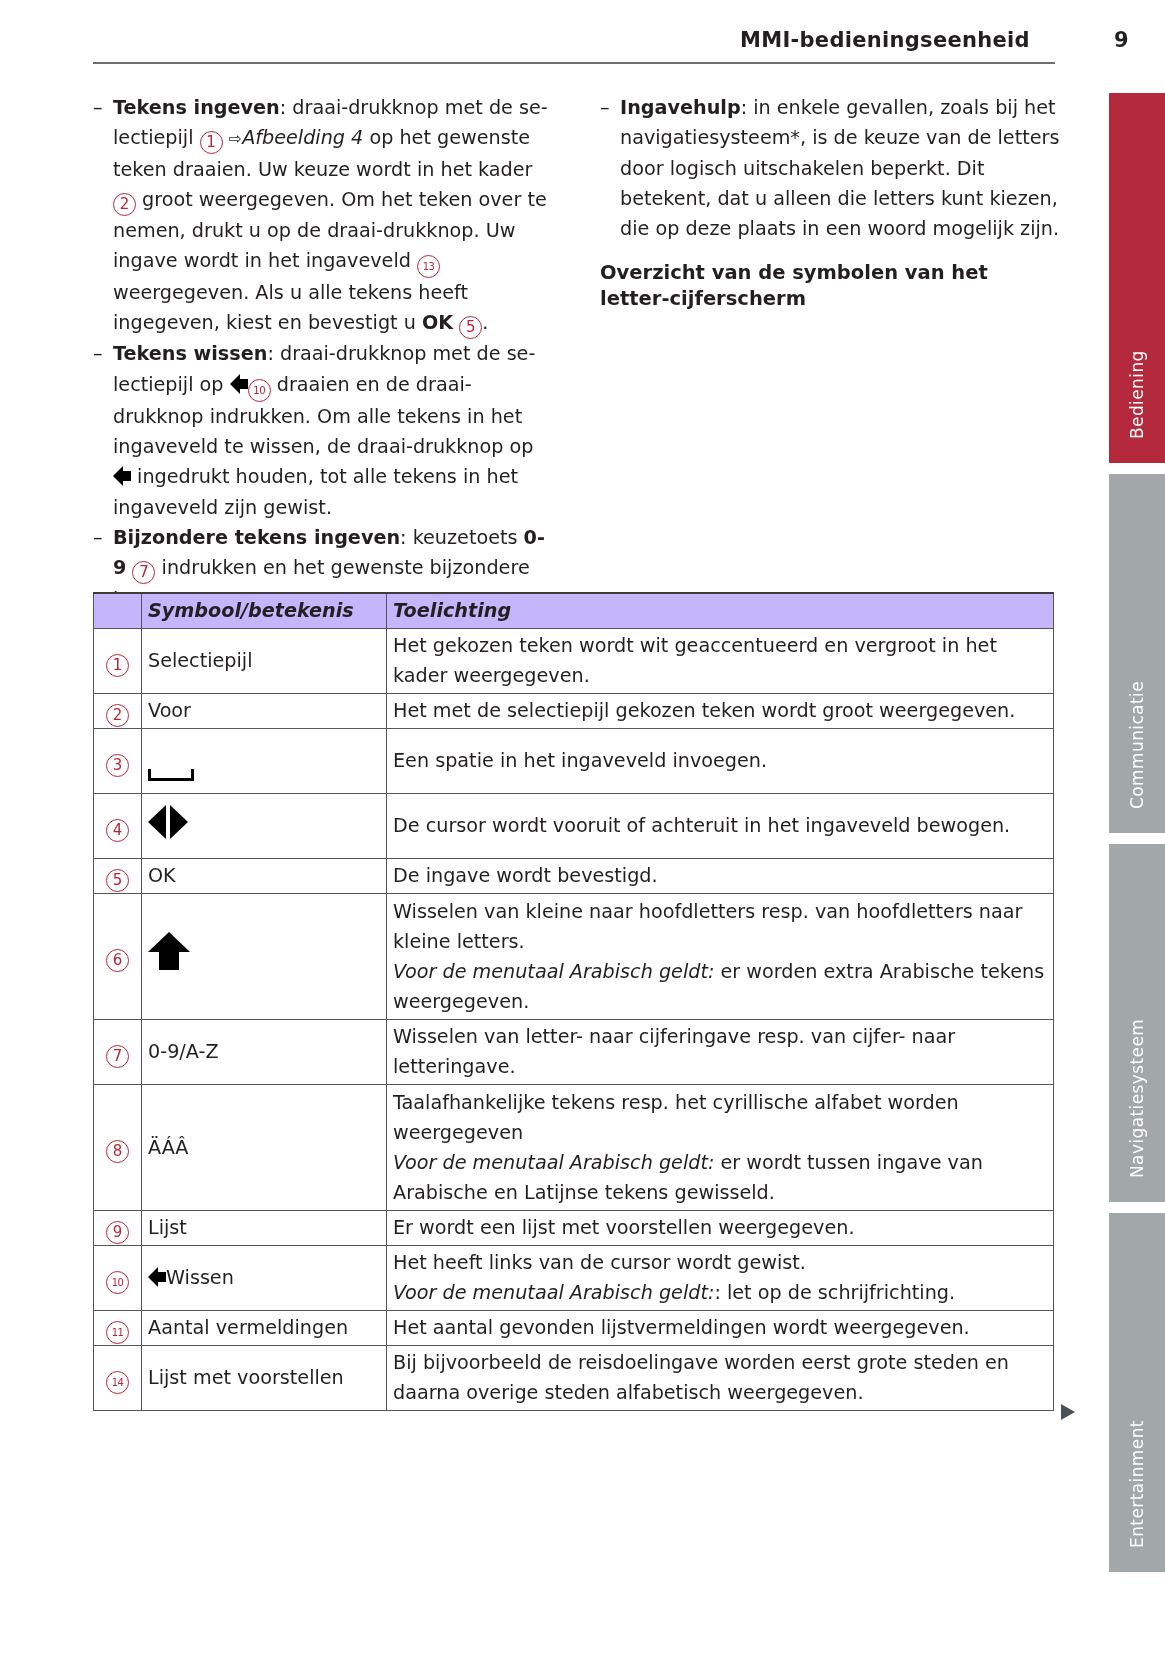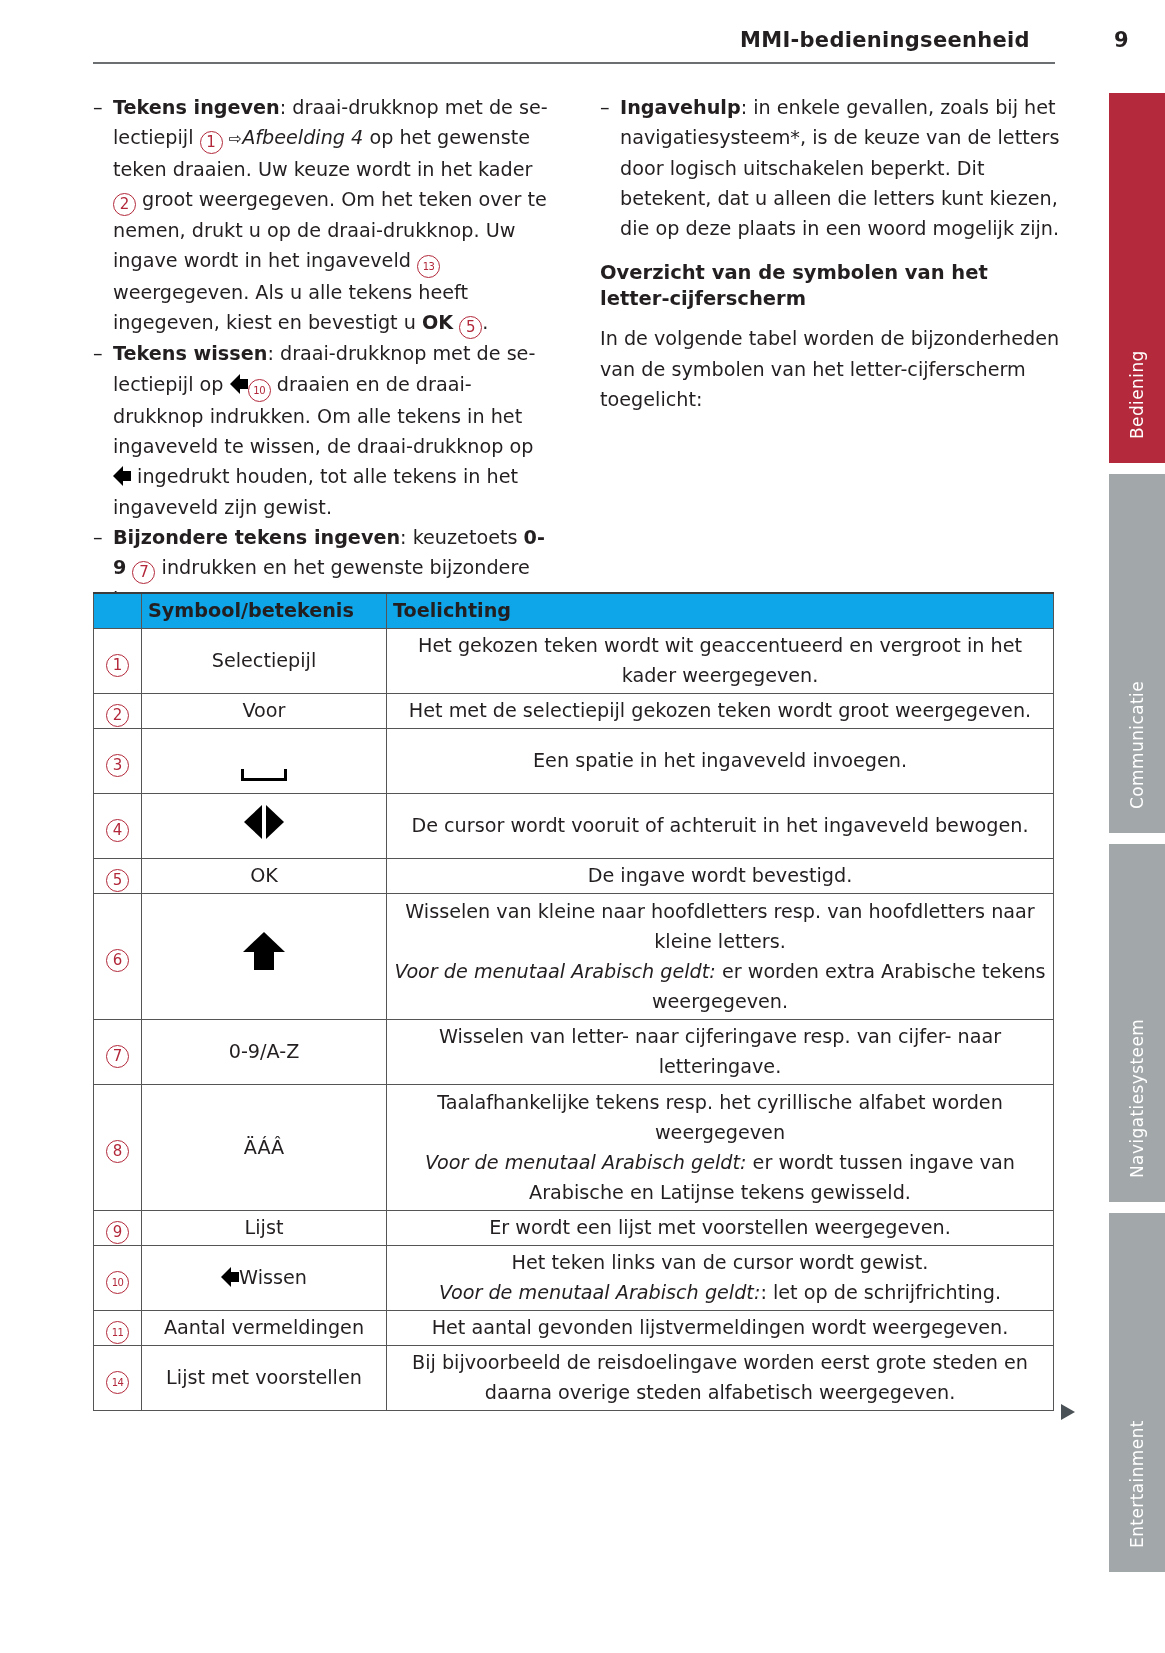--- a/index.html
+++ b/index.html
@@ -20,23 +20,23 @@
           color:#b2283a; font-size:15px; line-height:21px; text-align:center; vertical-align:-3px;
           box-sizing:content-box; font-weight:normal; }
   .circ.small { font-size:10px; letter-spacing:-0.5px; }
   .ref-arrow { color:#231f20; font-size:16px; }
   .back-arrow { display:inline-block; width:0; height:0; border-top:10px solid transparent; border-bottom:10px solid transparent;
                 border-right:10px solid #000; vertical-align:-3px; position:relative; margin-right:8px; }
   .back-arrow::after { content:""; position:absolute; left:9px; top:-5px; width:9px; height:10px; background:#000; }
   .heading { font-weight:bold; font-size:19.5px; line-height:26px; margin-top:16px; margin-bottom:12px; }
 
   .sym-table { position:absolute; left:93px; top:592px; width:961px; border-collapse:collapse; font-size:19.2px; line-height:30px; }
-  .sym-table th { background:#0ea5e9; text-align:left; font-weight:bold; padding:2px 6px; border-top:2.5px solid #3c3c3c;
-                  border-left:1px solid #555; border-right:1px solid #555; border-bottom:1px solid #555; height:30px; }
-  .sym-table td { border:1px solid #555; padding:2px 6px; vertical-align:middle;text-align:center; }
+  .sym-table th { background:#c4b5fd; text-align:left; font-weight:bold; padding:2px 6px; border-top:2.5px solid #3c3c3c;
+                  border-left:1px solid #555; border-right:1px solid #555; border-bottom:1px solid #555; height:30px;font-style:italic; }
+  .sym-table td { border:1px solid #555; padding:2px 6px; vertical-align:middle; }
   .sym-table td.num { width:47px; text-align:center; padding:0; }
   .sym-table td.sym { width:232px; }
   .sym-table td.desc { }
   .italic { font-style:italic; }
   .space-sym { display:inline-block; width:40px; height:9px; border:3px solid #000; border-top:none; position:relative; top:14px; }
   .lr-sym { display:inline-flex; gap:4px; align-items:center; }
   .tri-l { width:0;height:0;border-top:17px solid transparent;border-bottom:17px solid transparent;border-right:18px solid #000; }
   .tri-r { width:0;height:0;border-top:17px solid transparent;border-bottom:17px solid transparent;border-left:18px solid #000; }
   .up-arrow { display:inline-block; position:relative; width:42px; height:40px; }
   .up-arrow .head { position:absolute; left:0; top:0; width:0; height:0; border-left:21px solid transparent; border-right:21px solid transparent; border-bottom:20px solid #000; }
@@ -72,21 +72,20 @@
     <span class="circ">7</span><span> indrukken en het gewenste bijzondere te-</span>
   </div>
 </div>
 
 <div class="col col-right">
   <div class="item">
     <span class="dash">–</span>
     <b>Ingavehulp</b><span>: in enkele gevallen, zoals bij het navigatiesysteem*, is de keuze van de letters door logisch uitschakelen beperkt. Dit betekent, dat u alleen die letters kunt kiezen, die op deze plaats in een woord mogelijk zijn.</span>
   </div>
   <div class="heading">Overzicht van de symbolen van het letter-cijferscherm</div>
-  <div>In de volgende tabel worden de bijzonderheden van de symbolen van het letter-cijferscherm toegelicht:</div>
 </div>
 
 <table class="sym-table">
   <thead>
     <tr>
       <th></th>
       <th>Symbool/betekenis</th>
       <th>Toelichting</th>
     </tr>
   </thead>
@@ -135,21 +134,21 @@
       <td class="desc"><span>Taalafhankelijke tekens resp. het cyrillische alfabet worden weergegeven</span><br><span class="italic">Voor de menutaal Arabisch geldt:</span><span> er wordt tussen ingave van Arabische en Latijnse tekens gewisseld.</span></td>
     </tr>
     <tr style="height:35px">
       <td class="num"><span class="circ">9</span></td>
       <td class="sym">Lijst</td>
       <td class="desc">Er wordt een lijst met voorstellen weergegeven.</td>
     </tr>
     <tr style="height:65px">
       <td class="num"><span class="circ small">10</span></td>
       <td class="sym"><span class="back-arrow"></span><span>Wissen</span></td>
-      <td class="desc"><span>Het teken links van de cursor wordt gewist.</span><br><span class="italic">Voor de menutaal Arabisch geldt:</span><span>: let op de schrijfrichting.</span></td>
+      <td class="desc"><span>Het heeft links van de cursor wordt gewist.</span><br><span class="italic">Voor de menutaal Arabisch geldt:</span><span>: let op de schrijfrichting.</span></td>
     </tr>
     <tr style="height:35px">
       <td class="num"><span class="circ small">11</span></td>
       <td class="sym">Aantal vermeldingen</td>
       <td class="desc">Het aantal gevonden lijstvermeldingen wordt weergegeven.</td>
     </tr>
     <tr style="height:64px">
       <td class="num"><span class="circ small">14</span></td>
       <td class="sym">Lijst met voorstellen</td>
       <td class="desc">Bij bijvoorbeeld de reisdoelingave worden eerst grote steden en daarna overige steden alfabetisch weergegeven.</td>

